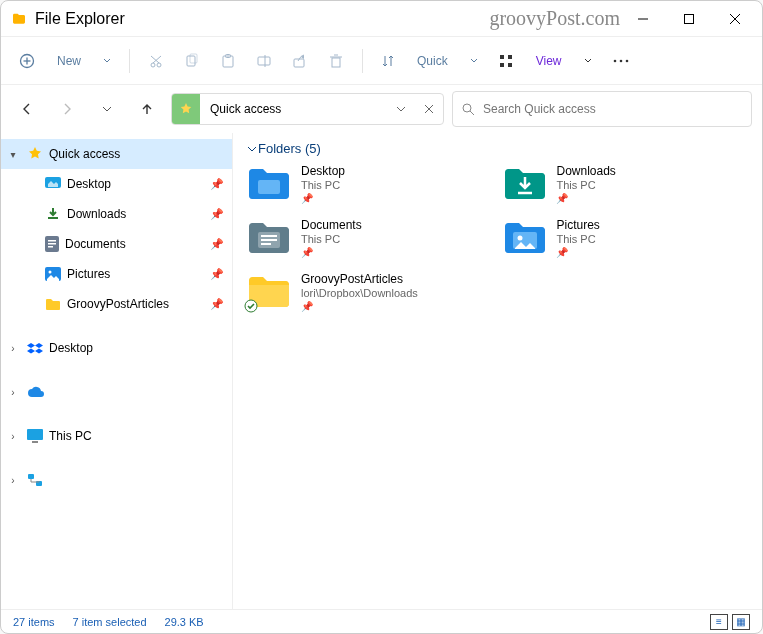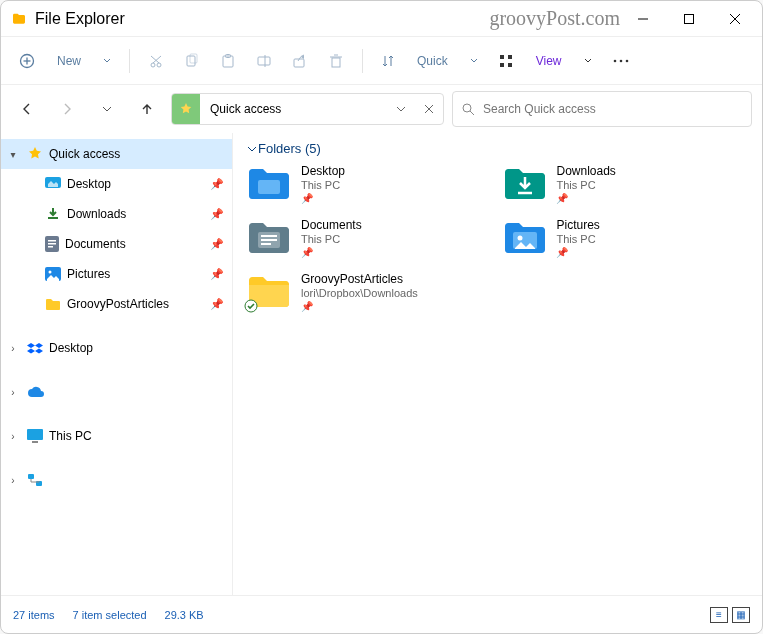--- a/index.html
+++ b/index.html
@@ -35,21 +35,21 @@
 .sb-indent { padding-left: 22px; }
 .sb-spacer { height: 14px; }
 .content { flex: 1; padding: 8px 14px; overflow: auto; }
 .grouphdr { display: flex; align-items: center; gap: 1px; color: #0a3f7a; margin-bottom: 8px; font-size: 13px; }
 .grid { display: grid; grid-template-columns: 1fr 1fr; gap: 14px 10px; }
 .folder-item { display: flex; gap: 10px; align-items: flex-start; }
 .fldico { width: 44px; height: 38px; position: relative; flex-shrink: 0; }
 .fldtxt .name { font-size: 12px; }
 .fldtxt .loc { font-size: 11px; color: #666; margin-top: 1px; }
 .fldtxt .pin { font-size: 10px; color: #999; margin-top: 2px; }
-.statusbar { height: 38px; border-top: 1px solid #eee; display: flex; align-items: center; padding: 0 12px; gap: 18px; font-size: 11px; color: #1a5fb4; }
+.statusbar { height: 24px; border-top: 1px solid #eee; display: flex; align-items: center; padding: 0 12px; gap: 18px; font-size: 11px; color: #1a5fb4; }
 .statusbar .fill { flex: 1; }
 .viewsm { display: flex; gap: 4px; }
 .viewsm div { width: 18px; height: 16px; border: 1px solid #444; display:flex; align-items:center; justify-content:center; font-size:10px; }
 svg { display: block; }
 .badge { position: absolute; bottom: -3px; left: -3px; }
 </style>
 </head>
 <body>
 
 <div class="window">

